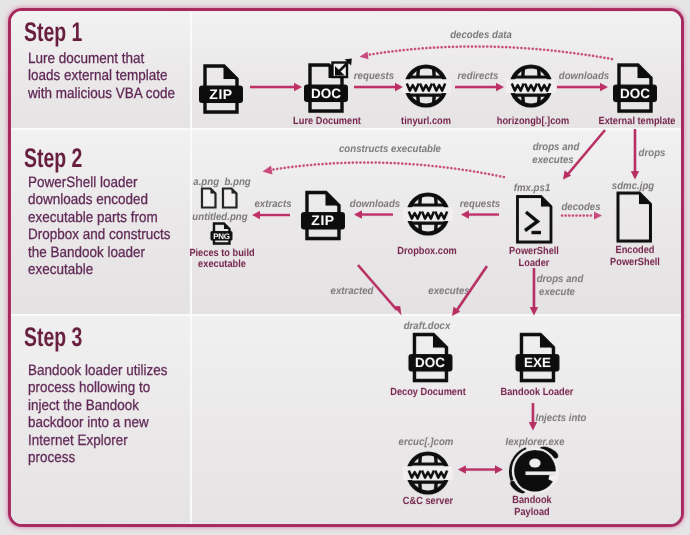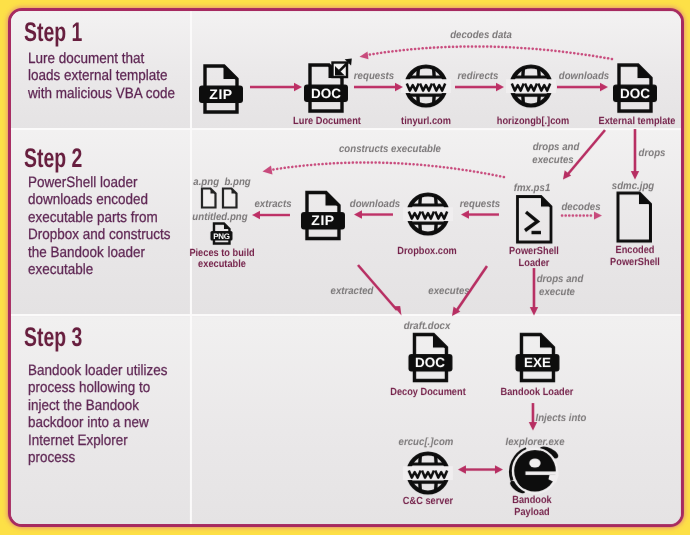--- a/index.html
+++ b/index.html
@@ -1,17 +1,17 @@
 <!DOCTYPE html>
 <html><head>
 <meta charset="utf-8">
 <style>
   html,body{margin:0;padding:0;}
   *{-webkit-font-smoothing:antialiased;text-rendering:geometricPrecision;}
-  #stage{position:relative;width:690px;height:535px;background:#fde047;overflow:hidden;
+  #stage{position:relative;width:690px;height:535px;background:#e5e5e5;overflow:hidden;
     font-family:"Liberation Sans",sans-serif;transform:translateZ(0) rotate(0.008deg);transform-origin:0 0;}
   #panel{position:absolute;left:8px;top:8px;width:670px;height:513px;
     border:3px solid #a62a60;border-radius:14px;overflow:hidden;
     box-shadow:0 0 4px 1px rgba(214,90,150,.55);background:#efedee;}
   .band{position:absolute;left:0;width:670px;}
   #b1{top:0;height:118px;background:linear-gradient(180deg,#f3f2f2 0%,#eae8e9 55%,#e5e3e4 100%);}
   #b2{top:119px;height:184px;background:linear-gradient(180deg,#f2f1f1 0%,#e9e7e8 55%,#e4e2e3 100%);}
   #b3{top:305.5px;height:207.5px;background:linear-gradient(180deg,#f1f0f0 0%,#eae8e9 55%,#e5e3e4 100%);}
   .hsep{position:absolute;left:0;width:670px;height:2px;background:#fbfafa;}
   .vsep{position:absolute;top:0;width:2px;height:513px;background:#fbfafa;}

